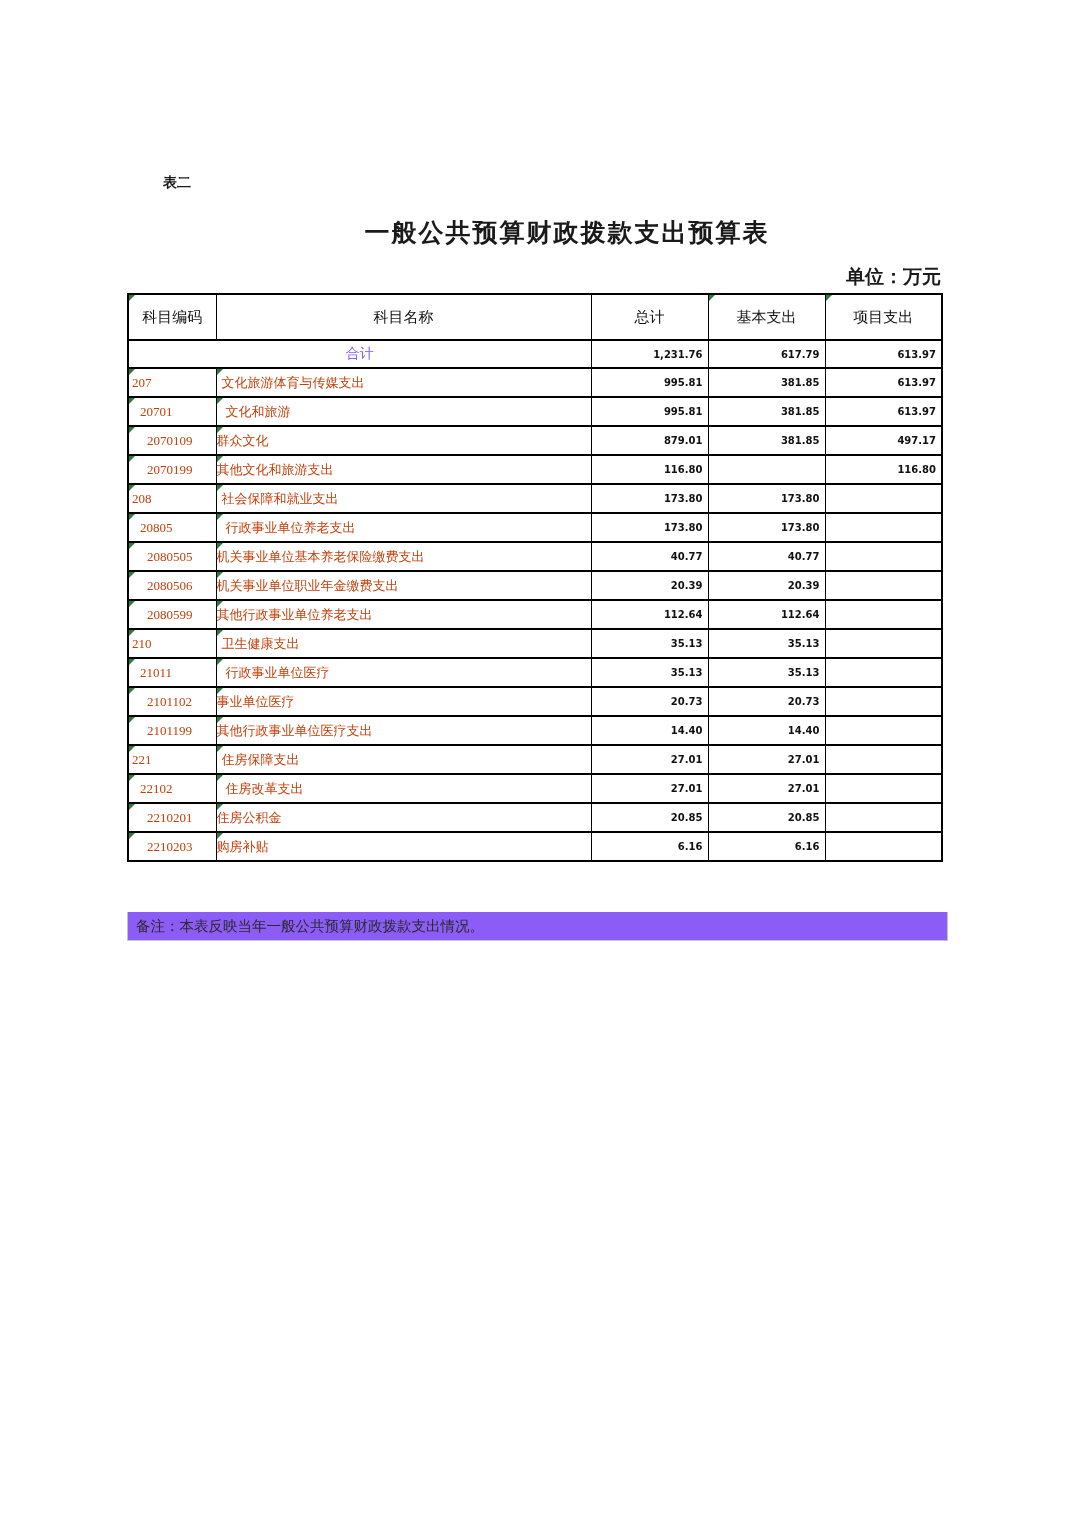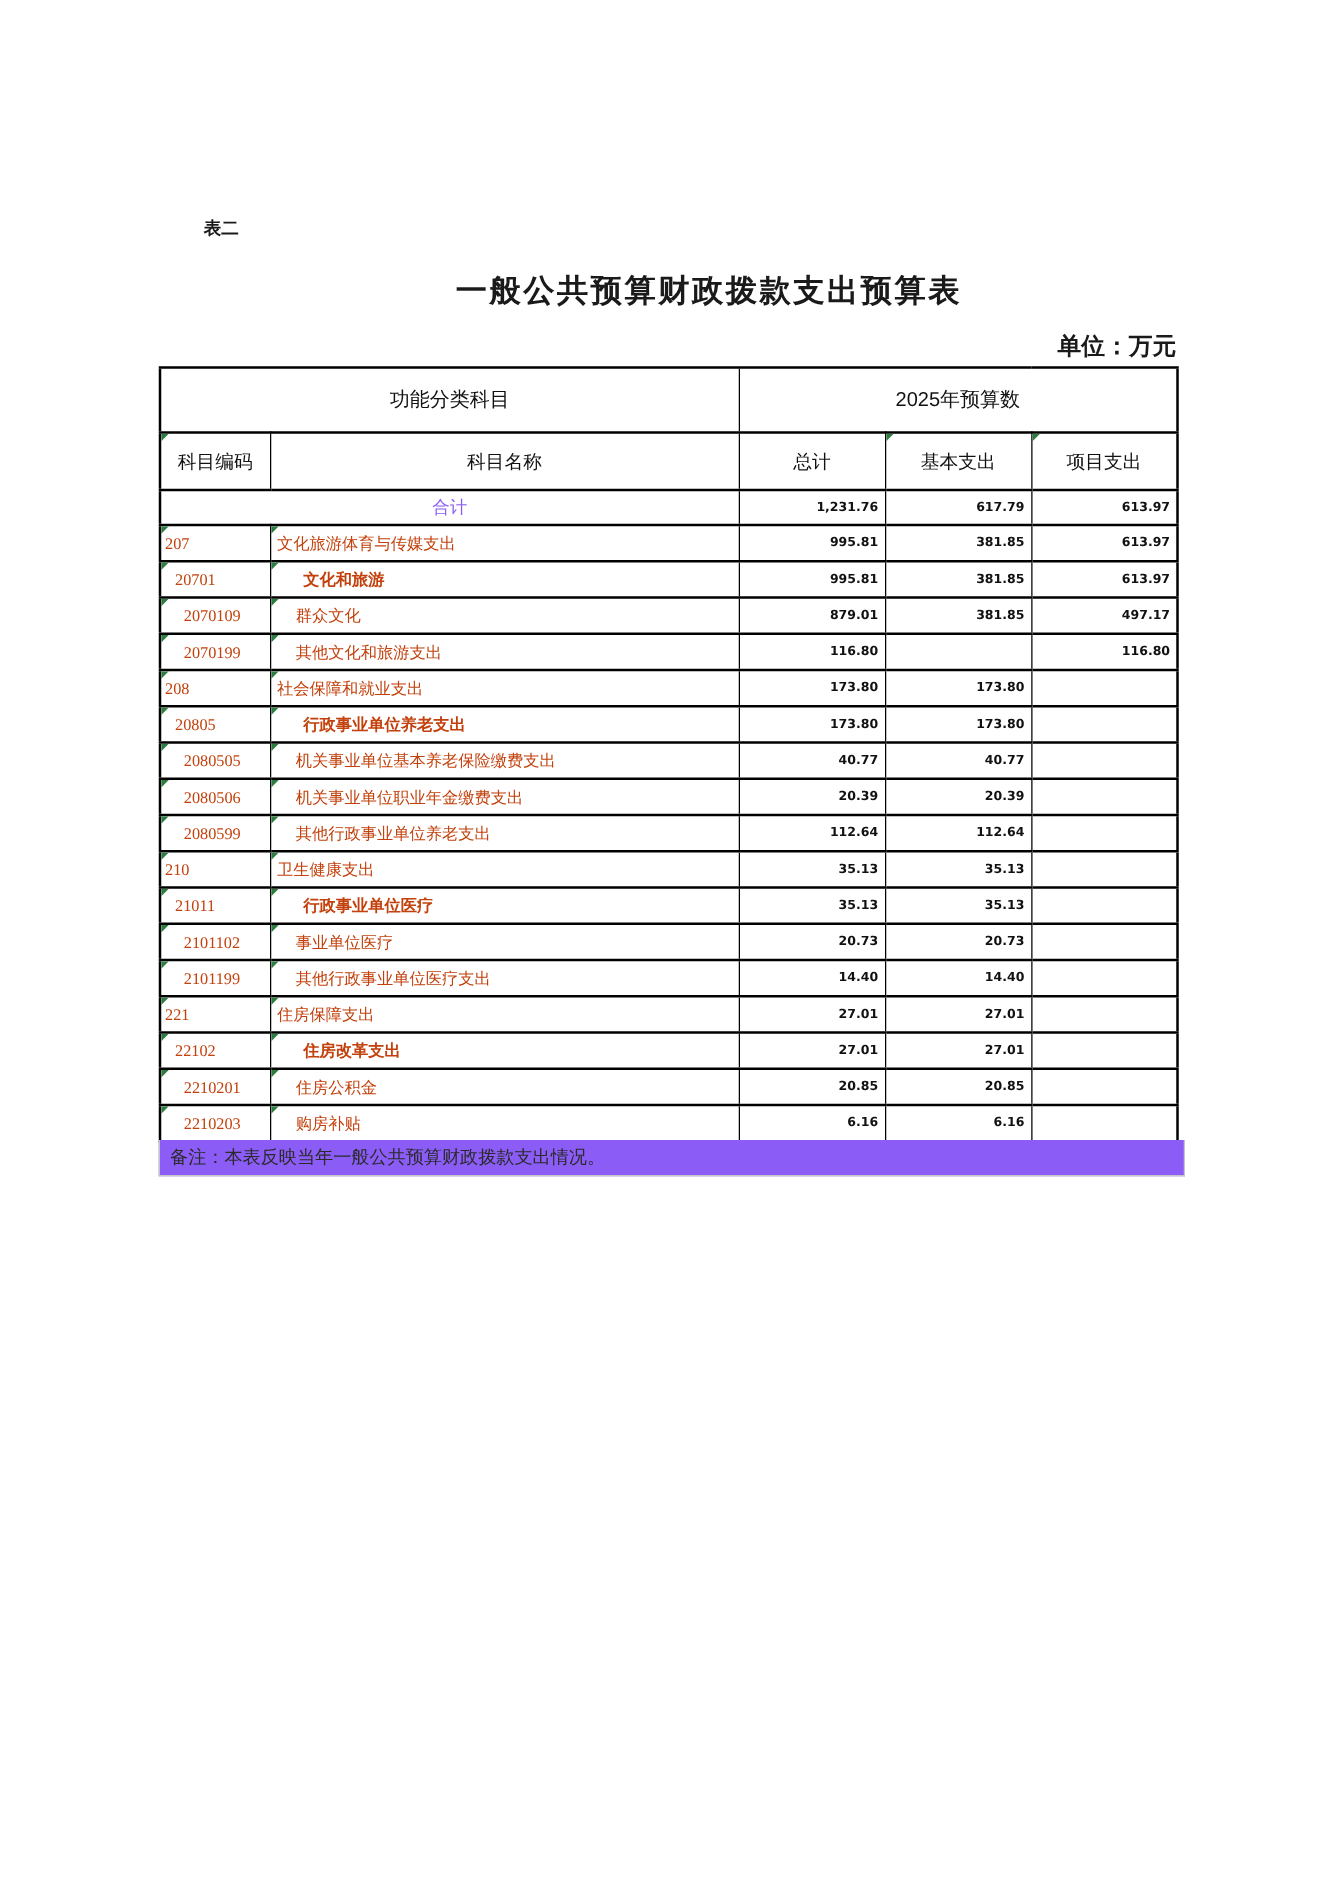--- a/index.html
+++ b/index.html
@@ -63,22 +63,22 @@
     color:#111;
   }
   td.code, td.name {
     font-size:13px; color:#c2410c;
     font-family:"Liberation Serif", serif;
   }
   td.code.lv1 { padding-left:3px; }
   td.code.lv2 { padding-left:11px; }
   td.code.lv3 { padding-left:18px; }
   td.name.lv1 { padding-left:5px; }
-  td.name.lv2 { padding-left:26px;font-weight:bold; }
-  td.name.lv3 { padding-left:20px; }
+  td.name.lv2 { padding-left:9px; }
+  td.name.lv3 { }
 
   
   .tri::before {
     content:""; position:absolute; top:0; left:0;
     width:0; height:0;
     border-top:6px solid var(--tri-green, #2e7d40);
     border-right:6px solid transparent;
   }
 
   .note {
@@ -105,24 +105,20 @@
 
   <table class="budget">
     <colgroup>
       <col style="width:88px">
       <col style="width:375px">
       <col style="width:117px">
       <col style="width:117px">
       <col style="width:117px">
     </colgroup>
     <thead>
-      <tr class="h1">
-        <th colspan="2">功能分类科目</th>
-        <th colspan="3">2025年预算数</th>
-      </tr>
       <tr class="h2">
         <th class="tri">科目编码</th>
         <th>科目名称</th>
         <th>总计</th>
         <th class="tri">基本支出</th>
         <th class="tri">项目支出</th>
       </tr>
     </thead>
     <tbody id="rows">
       <tr class="total-row">

